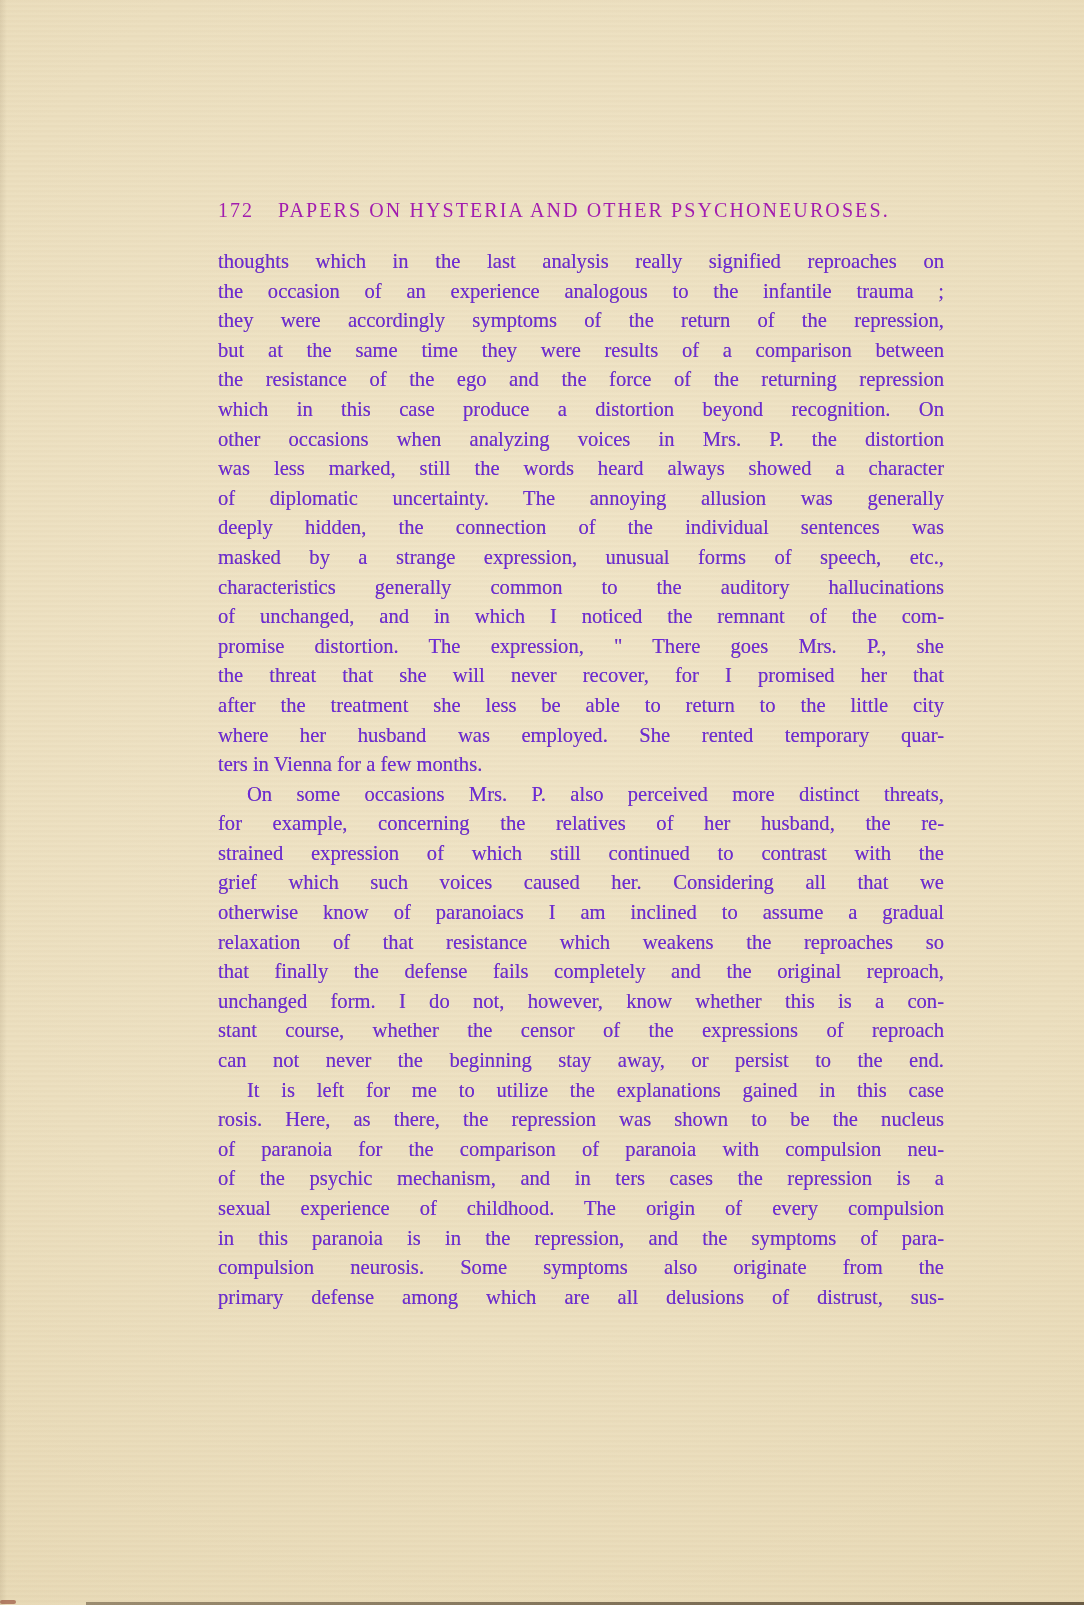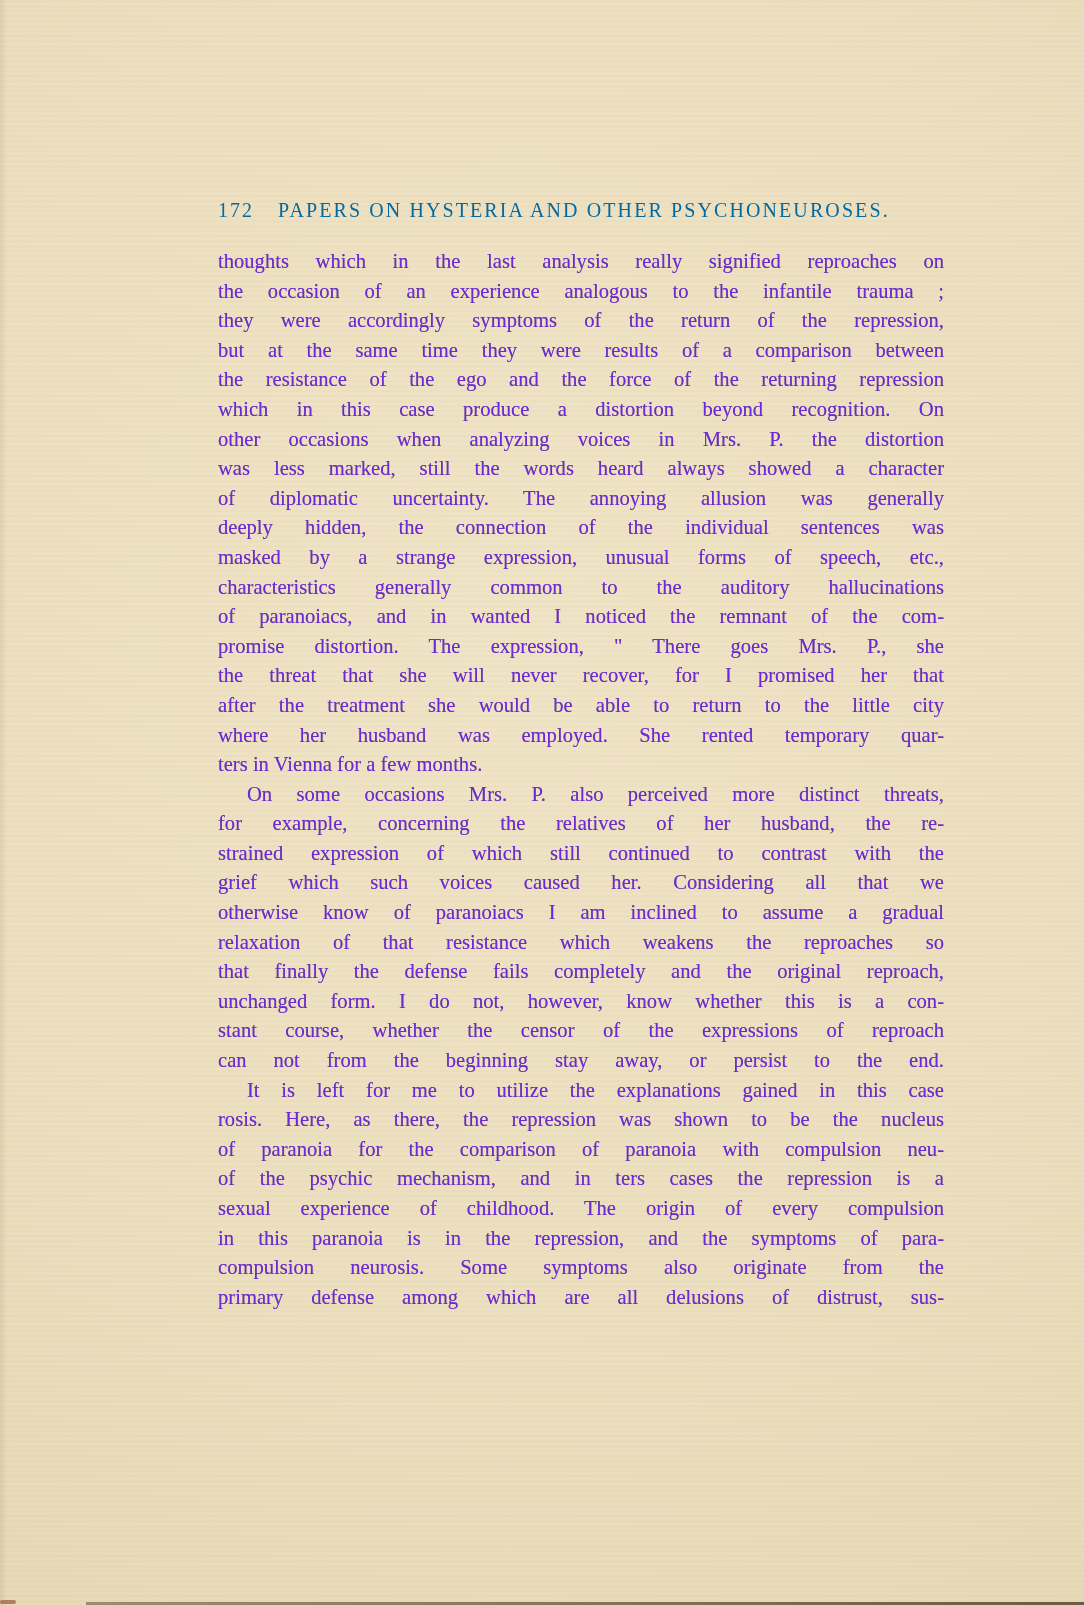--- a/index.html
+++ b/index.html
@@ -52,21 +52,21 @@
   }
 
   .page-header {
     position: absolute;
     left: 218px;
     top: 199px;
     width: 726px;
     display: flex;
     align-items: baseline;
     gap: 24px;
-    color: #0369a1;
+    color: #a21caf;
   }
   .page-number {
     font-size: 20px;
     letter-spacing: 2px;
   }
   .running-head {
     font-size: 20px;
     letter-spacing: 2.1px;
     white-space: nowrap;
   }
@@ -116,37 +116,37 @@
   <div class="line">they were accordingly symptoms of the return of the repression,</div>
   <div class="line">but at the same time they were results of a comparison between</div>
   <div class="line">the resistance of the ego and the force of the returning repression</div>
   <div class="line">which in this case produce a distortion beyond recognition.  On</div>
   <div class="line">other occasions when analyzing voices in Mrs. P. the distortion</div>
   <div class="line">was less marked, still the words heard always showed a character</div>
   <div class="line">of diplomatic uncertainty.  The annoying allusion was generally</div>
   <div class="line">deeply hidden, the connection of the individual sentences was</div>
   <div class="line">masked by a strange expression, unusual forms of speech, etc.,</div>
   <div class="line">characteristics generally common to the auditory hallucinations</div>
-  <div class="line">of paranoiacs, and in wanted I noticed the remnant of the com-</div>
+  <div class="line">of unchanged, and in which I noticed the remnant of the com-</div>
   <div class="line">promise distortion.  The expression,  " There goes Mrs. P., she</div>
   <div class="line">the threat that she will never recover, for I promised her that</div>
-  <div class="line">after the treatment she would be able to return to the little city</div>
+  <div class="line">after the treatment she less be able to return to the little city</div>
   <div class="line">where her husband was employed.  She rented temporary quar-</div>
   <div class="line short">ters in Vienna for a few months.</div>
 
   <div class="line indent">On some occasions Mrs. P. also perceived more distinct threats,</div>
   <div class="line">for example, concerning the relatives of her husband, the re-</div>
   <div class="line">strained expression of which still continued to contrast with the</div>
   <div class="line">grief which such voices caused her.  Considering all that we</div>
   <div class="line">otherwise know of paranoiacs I am inclined to assume a gradual</div>
   <div class="line">relaxation of that resistance which weakens the reproaches so</div>
   <div class="line">that finally the defense fails completely and the original reproach,</div>
   <div class="line">unchanged form.  I do not, however, know whether this is a con-</div>
   <div class="line">stant course, whether the censor of the expressions of reproach</div>
-  <div class="line">can not from the beginning stay away, or persist to the end.</div>
+  <div class="line">can not never the beginning stay away, or persist to the end.</div>
 
   <div class="line indent">It is left for me to utilize the explanations gained in this case</div>
   <div class="line">rosis.  Here, as there, the repression was shown to be the nucleus</div>
   <div class="line">of paranoia for the comparison of paranoia with compulsion neu-</div>
   <div class="line">of the psychic mechanism, and in ters cases the repression is a</div>
   <div class="line">sexual experience of childhood.  The origin of every compulsion</div>
   <div class="line">in this paranoia is in the repression, and the symptoms of para-</div>
   <div class="line">compulsion neurosis.  Some symptoms also originate from the</div>
   <div class="line">primary defense among which are all delusions of distrust, sus-</div>
 </div>

